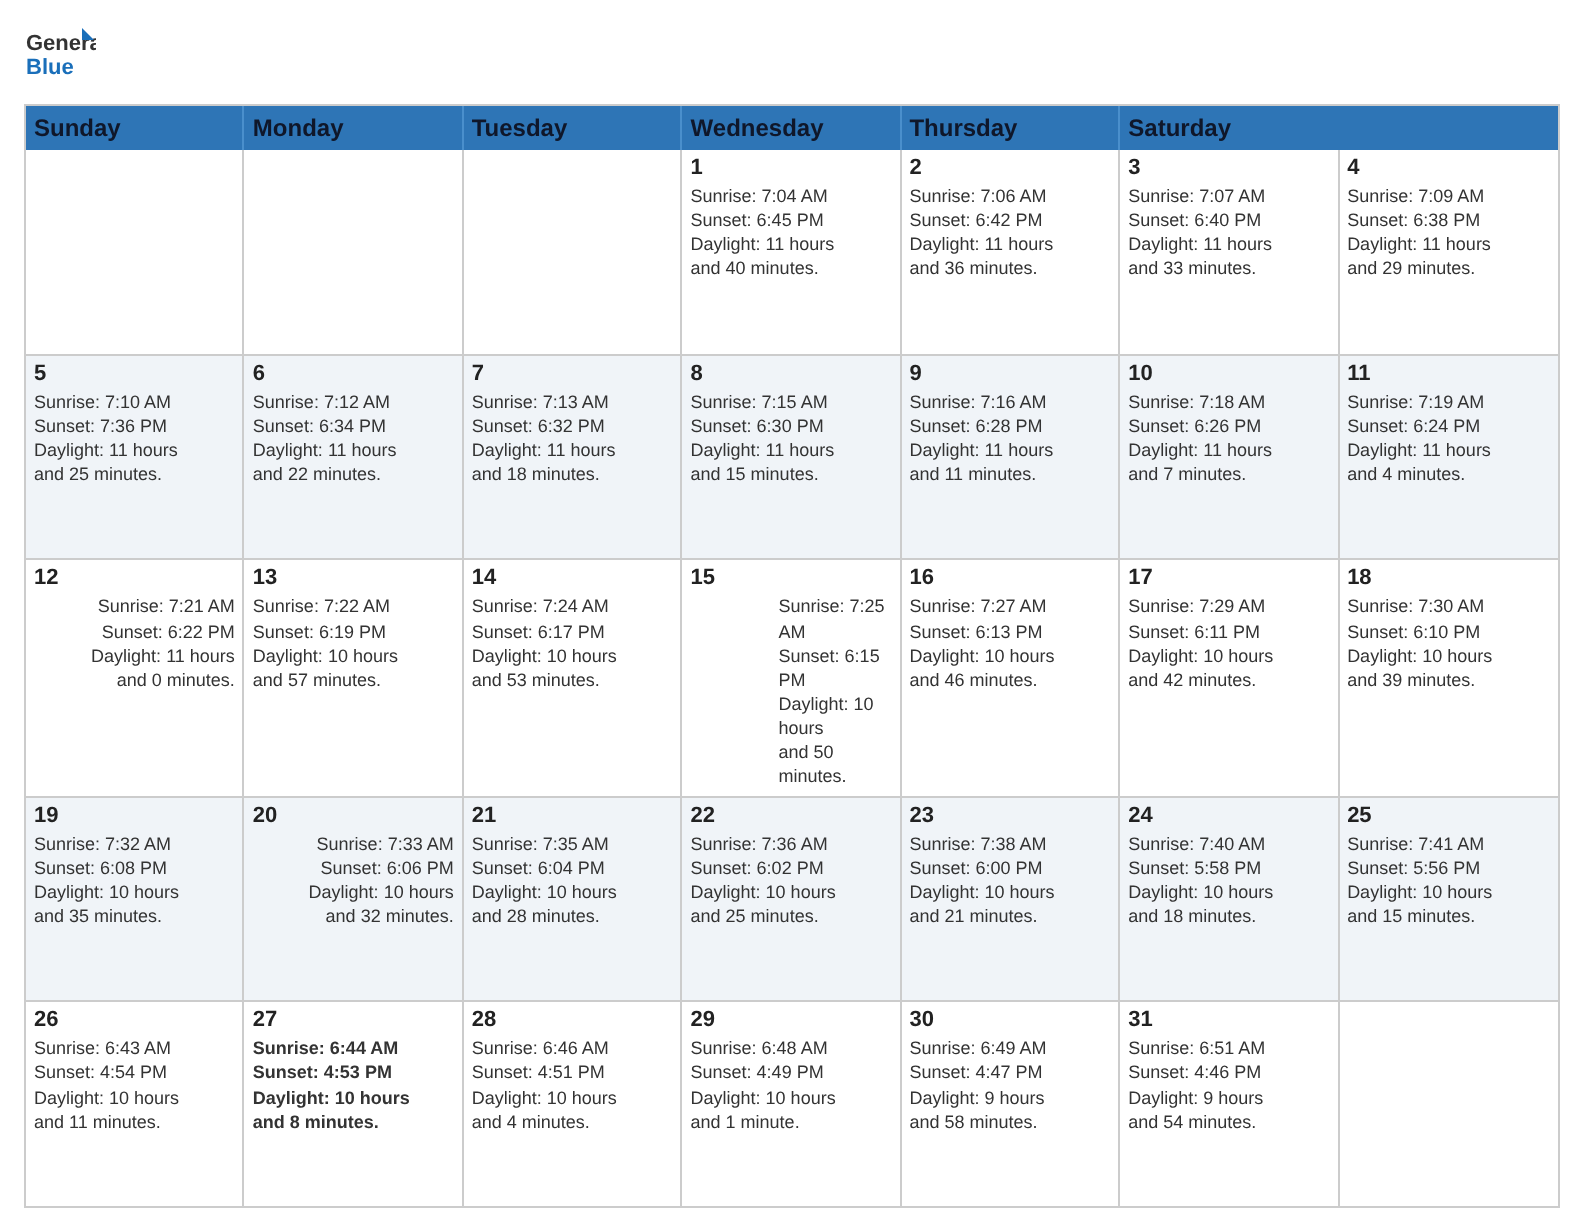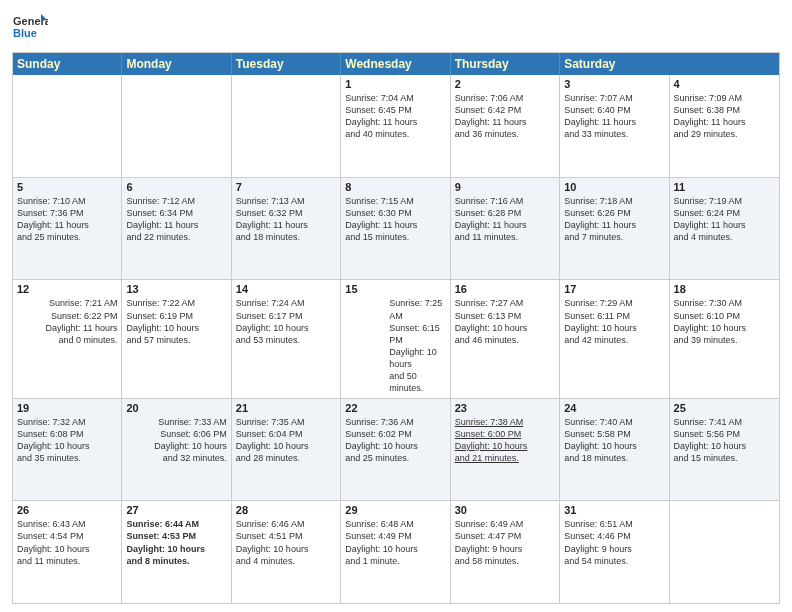--- a/index.html
+++ b/index.html
@@ -46,21 +46,21 @@
       display: flex;
       flex-direction: column;
       border: 1px solid #ccc;
     }
     .cal-header {
       display: grid;
       grid-template-columns: repeat(7, 1fr);
       background: #2e75b6;
     }
     .cal-header-cell {
-      color: #fef9c3;
+      color: #0f172a;
       font-size: 12px;
       font-weight: bold;
       padding: 4px 4px;
       text-align: left;
       border-right: 1px solid #4a8fcc;
     }
     .cal-header-cell:last-child { border-right: none; }
     .cal-body {
       flex: 1;
       display: flex;
@@ -287,21 +287,21 @@
           </div>
           <div class="cal-cell even-row">
             <div class="day-num">22</div>
             <div class="cell-text" style="white-space: pre-line;">Sunrise: 7:36 AM
 Sunset: 6:02 PM
 Daylight: 10 hours
 and 25 minutes.</div>
           </div>
           <div class="cal-cell even-row">
             <div class="day-num">23</div>
-            <div class="cell-text" style="white-space: pre-line; text-decoration: underline;">Sunrise: 7:38 AM
+            <div class="cell-text" style="white-space: pre-line;">Sunrise: 7:38 AM
 Sunset: 6:00 PM
 Daylight: 10 hours
 and 21 minutes.</div>
           </div>
           <div class="cal-cell even-row">
             <div class="day-num">24</div>
             <div class="cell-text" style="white-space: pre-line;">Sunrise: 7:40 AM
 Sunset: 5:58 PM
 Daylight: 10 hours
 and 18 minutes.</div>

